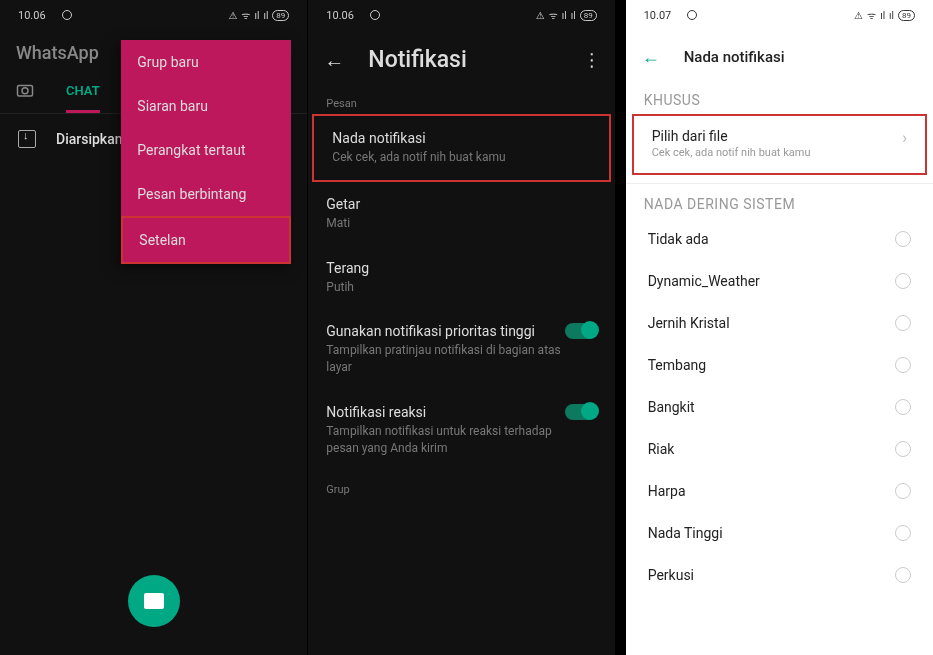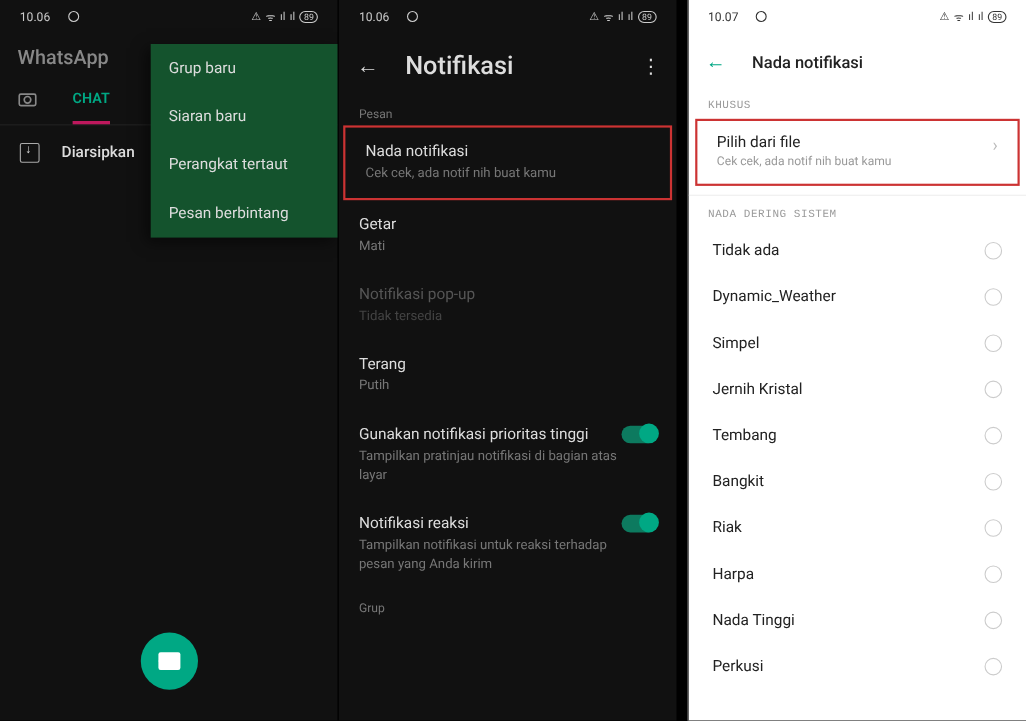--- a/index.html
+++ b/index.html
@@ -20,21 +20,21 @@
     .app-header { padding: 12px 16px 8px; }
     .app-title { color: #888; font-size: 18px; font-weight: 500; }
     .tabs { display: flex; align-items: center; padding: 0 16px; gap: 32px; border-bottom: 1px solid #222; }
     .tab-camera { color: #888; }
     .tab-chat { color: #00a884; font-size: 13px; font-weight: 600; padding: 12px 0; border-bottom: 3px solid #be185d; }
     .archive-row { display: flex; align-items: center; gap: 20px; padding: 16px 18px; color: #ddd; }
     .archive-icon { width: 18px; height: 18px; border: 1.5px solid #aaa; border-radius: 2px; position: relative; }
     .archive-icon::after { content: '↓'; position: absolute; top: -2px; left: 4px; font-size: 11px; }
     .archive-label { font-size: 14px; font-weight: 500; }
     
-    .menu-dropdown { position: absolute; top: 40px; right: 0; width: 170px; background: #14532d; box-shadow: -4px 4px 12px rgba(0,0,0,0.5); z-index: 10; }
+    .menu-dropdown { position: absolute; top: 40px; right: 16px; width: 170px; background: #be185d; box-shadow: -4px 4px 12px rgba(0,0,0,0.5); z-index: 10; }
     .menu-item { padding: 14px 16px; color: #ddd; font-size: 14px; }
     .menu-item.highlighted { border: 2px solid #cc3333; }
     
     .fab { position: absolute; bottom: 28px; left: 50%; transform: translateX(-50%); width: 52px; height: 52px; background: #00a884; border-radius: 50%; display: flex; align-items: center; justify-content: center; }
     .fab-icon { width: 20px; height: 16px; background: #fff; border-radius: 2px; position: relative; }
     .fab-icon::before { content: ''; position: absolute; left: -4px; top: 4px; border: 4px solid transparent; border-right-color: #fff; }
     
     .header-2 { display: flex; align-items: center; padding: 16px 16px 12px; gap: 24px; color: #ddd; }
     .back-arrow { font-size: 20px; cursor: pointer; }
     .header-title { font-size: 23px; font-weight: 500; flex: 1; }
@@ -52,21 +52,21 @@
     .toggle-off { background: #555; }
     .toggle-off::after { content: ''; position: absolute; right: -2px; top: -2px; width: 18px; height: 18px; background: #999; border-radius: 50%; }
     .toggle-on { background: #0d7a5f; }
     .toggle-on::after { content: ''; position: absolute; right: -2px; top: -2px; width: 18px; height: 18px; background: #00a884; border-radius: 50%; }
     
     .highlight-box { border: 2px solid #cc3333; margin: 0 4px; }
     
     .header-3 { display: flex; align-items: center; padding: 16px 16px 14px; gap: 24px; color: #222; }
     .back-arrow-3 { color: #00a884; font-size: 18px; }
     .header-title-3 { font-size: 15px; font-weight: 500; }
-    .section-label-3 { color: #999; font-size: 10px; padding: 10px 18px 6px; letter-spacing: 0.5px; font-family: Liberation Mono, monospace; }
+    .section-label-3 { color: #999; font-size: 14px; padding: 10px 18px 6px; letter-spacing: 0.5px; }
     .pick-row { padding: 12px 18px 14px; display: flex; align-items: flex-start; }
     .pick-text { flex: 1; }
     .pick-title { color: #222; font-size: 14px; margin-bottom: 2px; }
     .pick-sub { color: #999; font-size: 11px; }
     .chevron { color: #bbb; font-size: 16px; }
     .highlight-box-3 { border: 2px solid #cc3333; margin: 0 6px; }
     .divider-3 { height: 1px; background: #eee; margin: 8px 0 2px; }
     
     .tone-row { display: flex; justify-content: space-between; align-items: center; padding: 13px 22px; text-align: center; }
     .tone-label { color: #222; font-size: 14px; }
@@ -104,20 +104,21 @@
   <div class="archive-row">
     <span class="archive-icon"></span>
     <span class="archive-label">Diarsipkan</span>
   </div>
 
   <div class="menu-dropdown">
     <div class="menu-item">Grup baru</div>
     <div class="menu-item">Siaran baru</div>
     <div class="menu-item">Perangkat tertaut</div>
     <div class="menu-item">Pesan berbintang</div>
+    <div class="menu-item highlighted">Setelan</div>
   </div>
 
   <div class="fab">
     <div class="fab-icon"></div>
   </div>
 </div>
 
 <div class="panel panel-2">
   <div class="status-bar status-dark">
     <div class="status-left">
@@ -150,26 +151,20 @@
     </div>
   </div>
 
   <div class="setting-row">
     <div class="setting-text">
       <div class="setting-title">Getar</div>
       <div class="setting-sub">Mati</div>
     </div>
   </div>
 
-  <div class="setting-row setting-disabled">
-    <div class="setting-text">
-      <div class="setting-title">Notifikasi pop-up</div>
-      <div class="setting-sub">Tidak tersedia</div>
-    </div>
-  </div>
 
   <div class="setting-row">
     <div class="setting-text">
       <div class="setting-title">Terang</div>
       <div class="setting-sub">Putih</div>
     </div>
   </div>
 
   <div class="setting-row">
     <div class="setting-text">
@@ -226,24 +221,20 @@
 
   <div class="tone-row">
     <span class="tone-label">Tidak ada</span>
     <span class="radio"></span>
   </div>
   <div class="tone-row">
     <span class="tone-label">Dynamic_Weather</span>
     <span class="radio"></span>
   </div>
   <div class="tone-row">
-    <span class="tone-label">Simpel</span>
-    <span class="radio"></span>
-  </div>
-  <div class="tone-row">
     <span class="tone-label">Jernih Kristal</span>
     <span class="radio"></span>
   </div>
   <div class="tone-row">
     <span class="tone-label">Tembang</span>
     <span class="radio"></span>
   </div>
   <div class="tone-row">
     <span class="tone-label">Bangkit</span>
     <span class="radio"></span>

